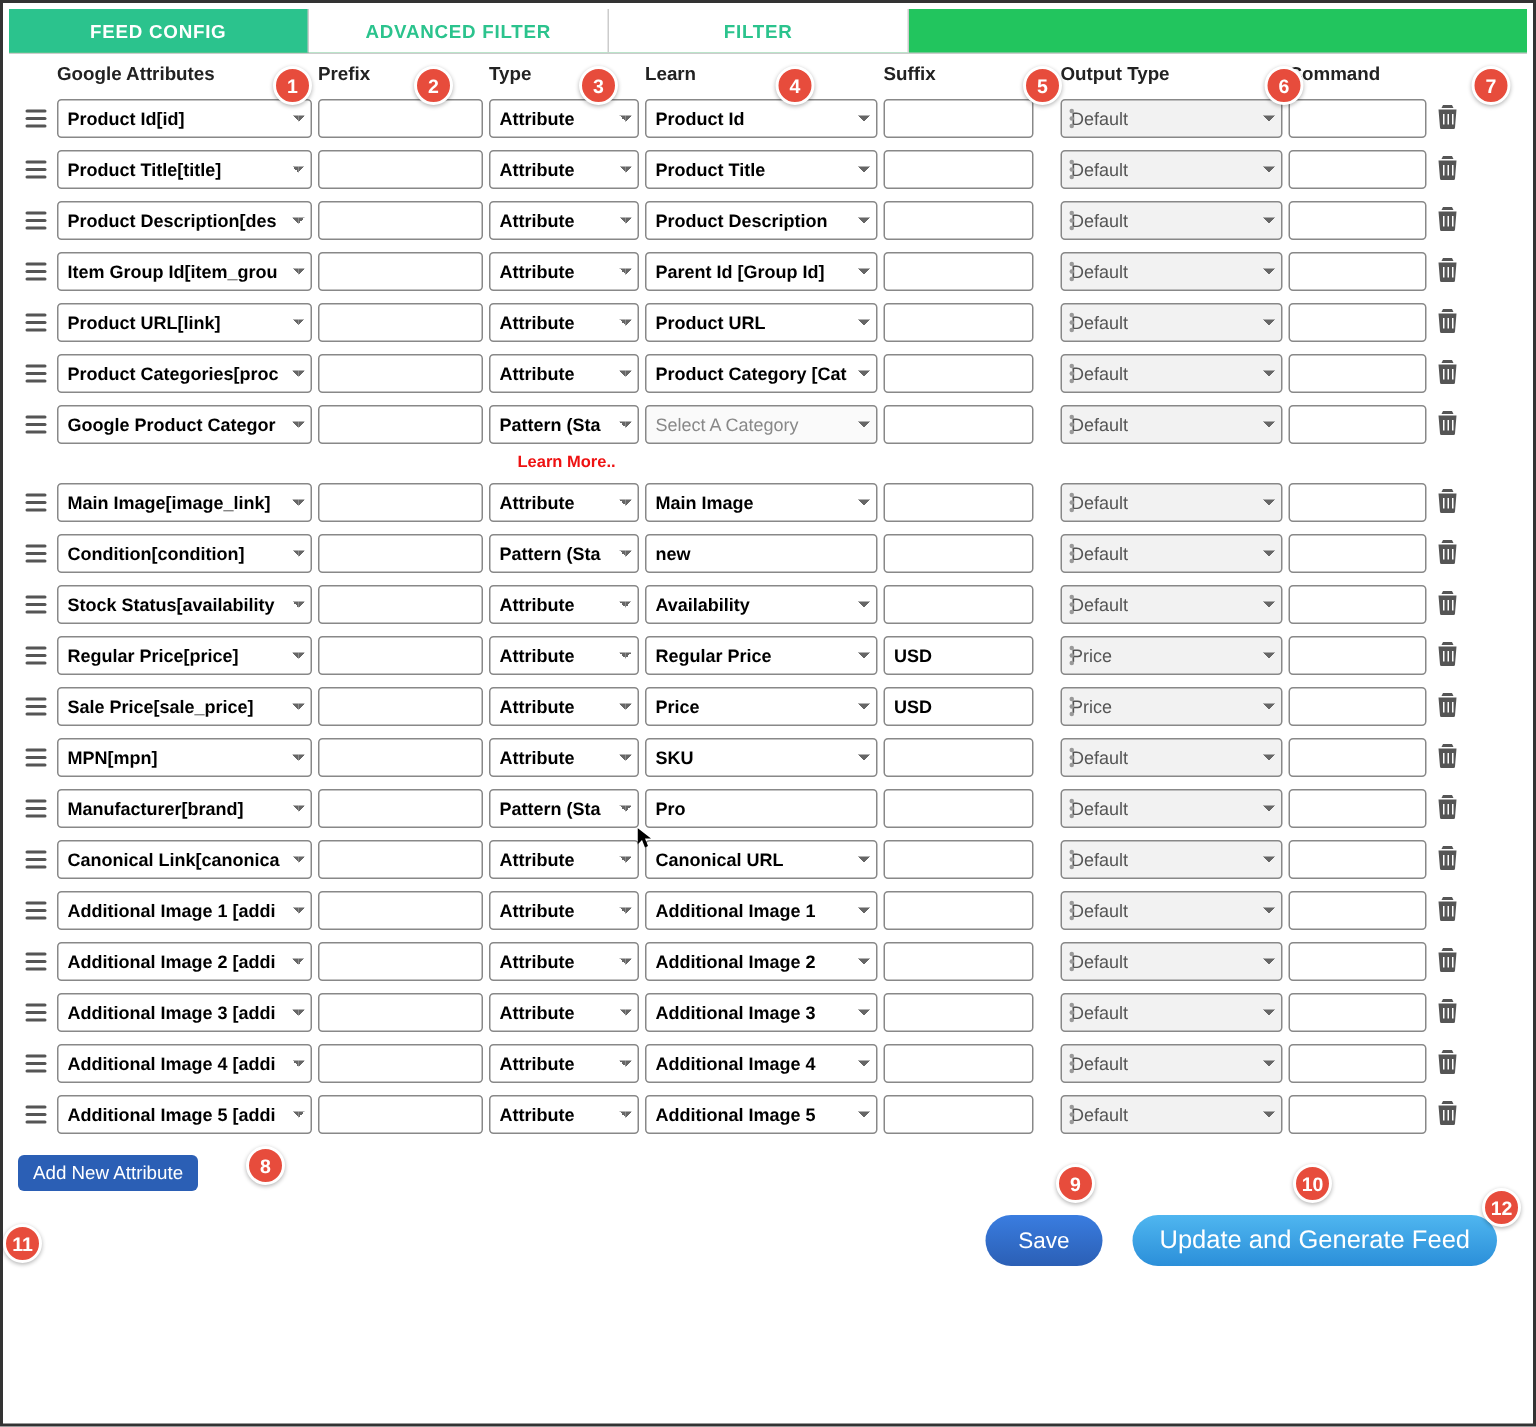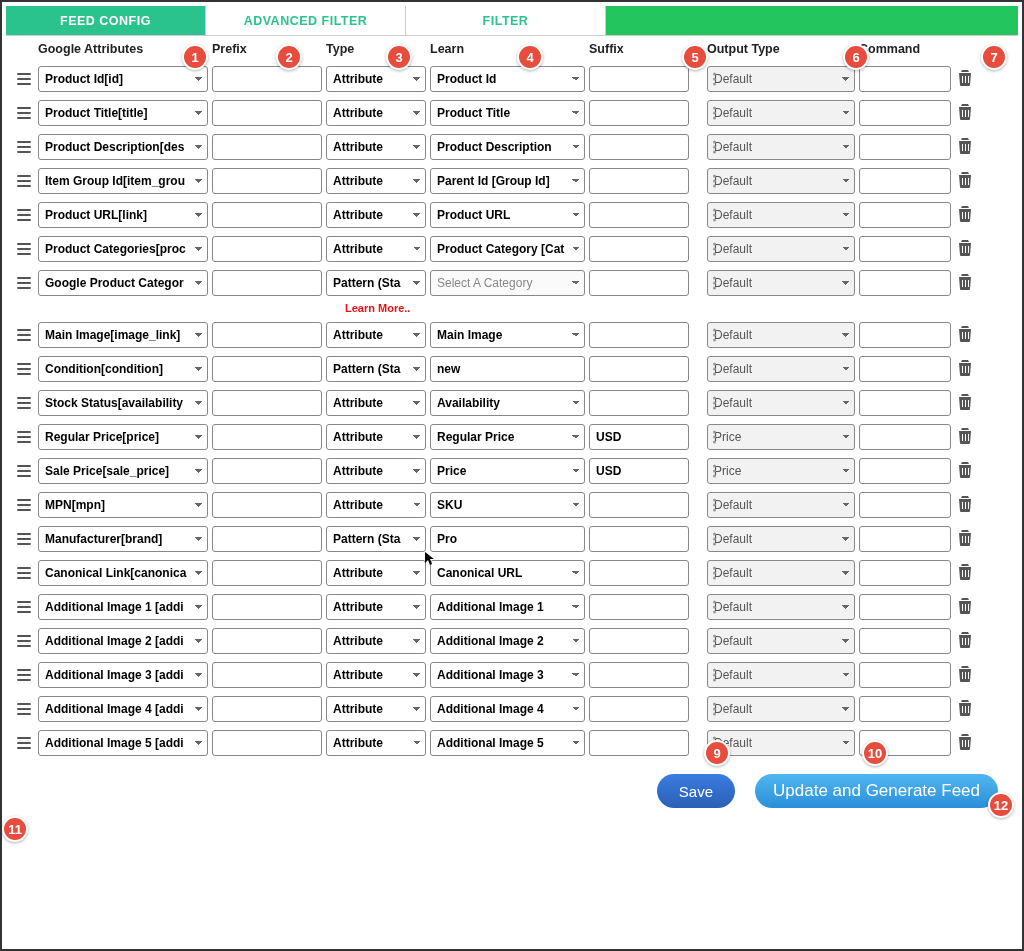--- a/index.html
+++ b/index.html
@@ -569,20 +569,24 @@
               <span></span>
             </div><select class="sel out"><option>Default</option></select></div>
         </div>
     <div class="col-cmd"><input class="txt" value="" style=""></div>
     <div class="col-del"><span class="trash"><svg viewBox="0 0 14 16">
               <path d="M1 3h12l-1 12a1 1 0 0 1-1 1H3a1 1 0 0 1-1-1L1 3zm3-3h6l1 2H3l1-2zM4 6v7h1V6H4zm3 0v7h1V6H7zm3 0v7h1V6h-1z"></path>
             </svg></span></div>
       </div>
     </div>
 
+  <div class="addrow">
+    <button class="btn btn-add">Add New Attribute</button>
+    <div class="marker" style="left:158px; top:4px;">8</div>
+  </div>
 
   <div class="footer" style="position:relative;">
     <div class="marker" style="right:288px; top:-20px;">9</div>
     <div class="marker" style="right:130px; top:-20px;">10</div>
     <button class="btn btn-save">Save</button>
     <button class="btn btn-gen">Update and Generate Feed</button>
   </div>
 
   <div class="marker" style="left:-4px; top:810px;">11</div>
   <div class="marker" style="right:4px; top:786px;">12</div>

